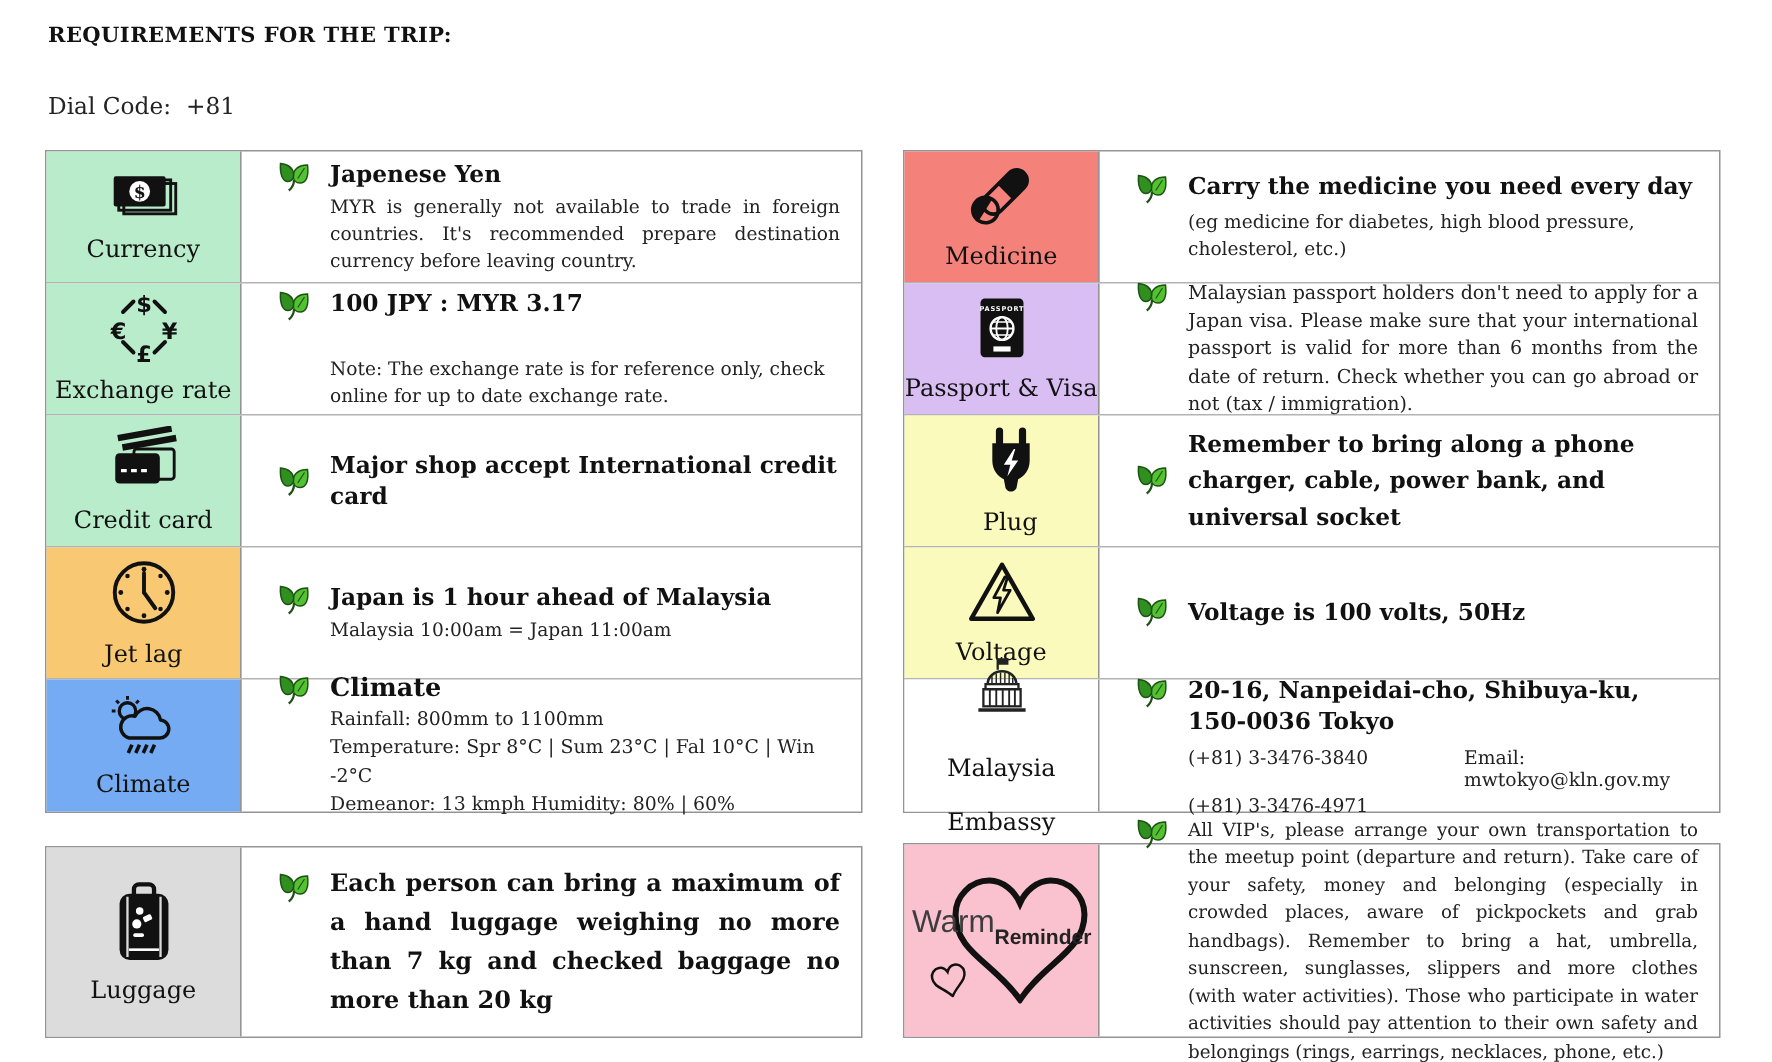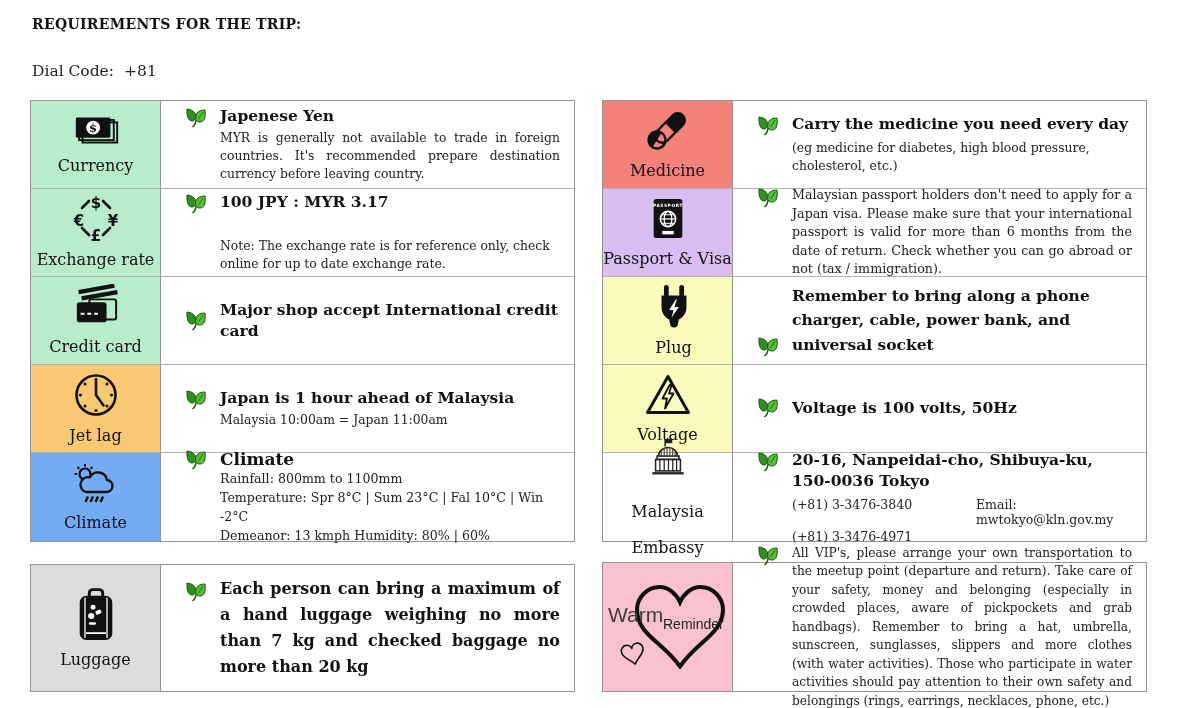--- a/index.html
+++ b/index.html
@@ -43,21 +43,21 @@
   .headline{font-size:15.5px;font-weight:bold;color:#111;line-height:1.3;}
   .body-text{font-size:12.4px;color:#222;line-height:1.45;text-align:justify;margin-top:2px;}
   .body-text.no-just{text-align:left;}
   .lines div{font-size:12.6px;color:#222;line-height:1.5;}
   .big-body{font-size:16px;font-weight:bold;color:#111;line-height:1.62;text-align:justify;}
   .contact{display:grid;grid-template-columns:178px auto;column-gap:6px;row-gap:2px;font-size:12.5px;color:#222;margin-top:6px;}
 
   
   .heart-cell{position:relative;}
   .warm-word{position:absolute;left:5px;top:40px;font-family:"Liberation Sans","DejaVu Sans",sans-serif;font-size:21px;color:#3d3d3d;}
-  .reminder-word{position:absolute;left:60px;top:53px;font-family:"Liberation Sans","DejaVu Sans",sans-serif;font-size:14px;color:#222;}
+  .reminder-word{position:absolute;left:60px;top:53px;font-family:"Liberation Sans","DejaVu Sans",sans-serif;font-size:14px;color:#222;font-weight:bold;}
   .big-heart{position:absolute;left:30px;top:20px;}
   .small-heart{position:absolute;left:18px;top:80px;transform:rotate(-12deg);}
 </style>
 </head>
 <body>
 
 <div class="page-title">REQUIREMENTS FOR THE TRIP:</div>
 <div class="dial-row">
   <span>Dial Code:</span><span class="dial-value">+81</span>
 </div>
@@ -332,21 +332,21 @@
         <svg width="46" height="48" viewBox="0 0 48 48">
             <rect x="13.5" y="1" width="5" height="13" rx="2.5" fill="#111"></rect>
             <rect x="29.5" y="1" width="5" height="13" rx="2.5" fill="#111"></rect>
             <path d="M11 12 H37 V24 C37 31 33 35 29 37 L28 42 C28 44 26 45.5 24 45.5 C22 45.5 20 44 20 42 L19 37 C15 35 11 31 11 24 Z" fill="#111"></path>
             <path d="M26 16 L19 27 H23.5 L21.5 35 L29 24 H24.5 L27 16 Z" fill="#fff"></path>
           </svg>
       </span>
       <div class="icon-label">Plug</div>
     </div>
     <div class="text-cell">
-        <div class="text-inner" style="align-items:flex-end">
+        <div class="text-inner" style="align-items:center">
       <span class="leaf" style="margin-top:0"><svg width="22" height="20" viewBox="0 0 22 20">
               <path d="M20 2 C14 2 10.5 5 10.5 9.5 C10.5 12.5 12.5 14 15 14 C19 14 21 10 20 2 Z" fill="#54c132" stroke="#1e5214" stroke-width="1"></path>
               <path d="M2 1 C7 1.5 10.5 4 10.8 8.5 C10.9 11.5 9 13 7 13 C3.5 13 1.5 8.5 2 1 Z" fill="#2f8f1f" stroke="#1e5214" stroke-width="1"></path>
               <path d="M11 12 C11 15 9.5 17.5 7.5 19" stroke="#1e5214" stroke-width="1.5" fill="none"></path>
               <path d="M18 4 L13.5 11" stroke="#1e5214" stroke-width=".8"></path>
             </svg></span>
       <div class="content">
         <div class="headline" style="line-height:1.55">Remember to bring along a phone charger, cable, power bank, and universal socket</div>
       </div>
     </div>

